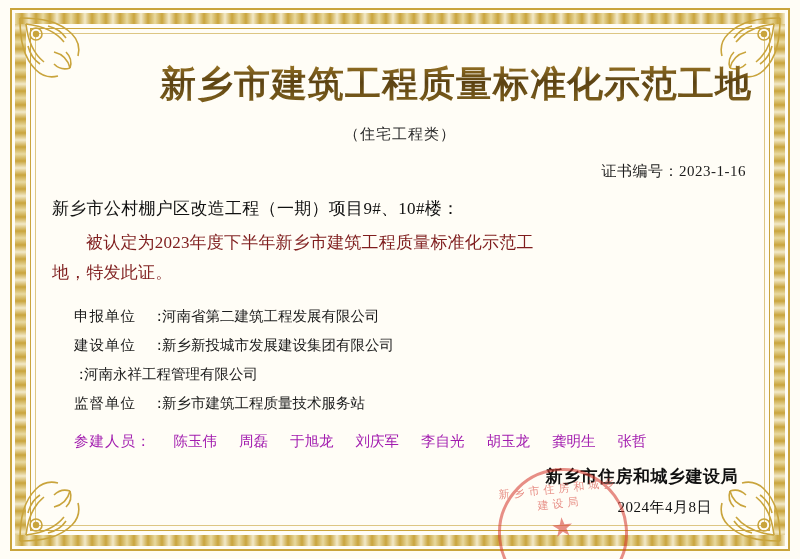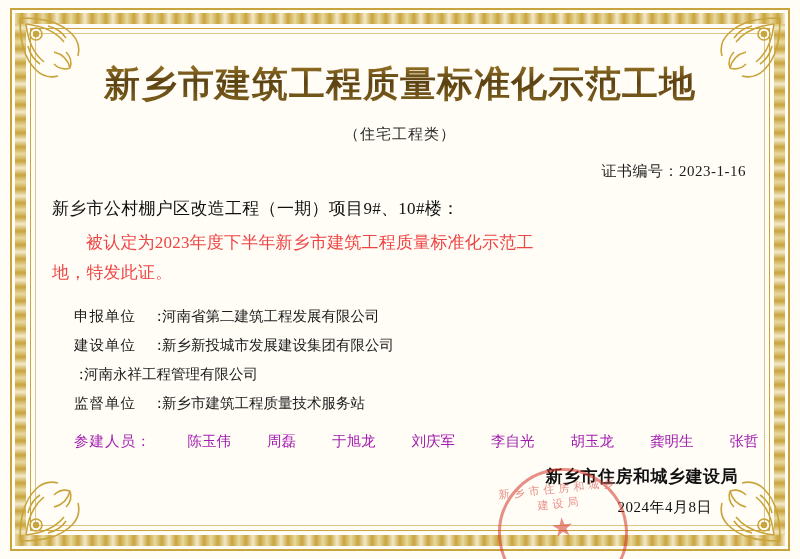--- a/index.html
+++ b/index.html
@@ -69,21 +69,21 @@
   
   .content {
     position: absolute;
     left: 48px;
     right: 48px;
     top: 46px;
     bottom: 42px;
   }
 
   .title {
-    text-align: center;
+    text-align: right;
     font-size: 36px;
     font-weight: bold;
     letter-spacing: 1px;
     margin-top: 14px;
     color: #3b2b12;
     background: linear-gradient(180deg, #a8812a 0%, #5a4112 45%, #8a6a20 100%);
     -webkit-background-clip: text;
     background-clip: text;
     -webkit-text-fill-color: transparent;
     font-family: "Liberation Serif", "DejaVu Serif", serif;
@@ -107,21 +107,21 @@
   .recipient {
     font-size: 17px;
     color: #111;
     margin-top: 16px;
     padding-left: 4px;
     font-weight: 500;
     letter-spacing: 0.3px;
   }
   .body-text {
     font-size: 17px;
-    color: #ef4444;
+    color: #7f1d1d;
     line-height: 1.75;
     margin-top: 8px;
     padding-left: 4px;
     font-weight: 500;
     letter-spacing: 0.2px;
   }
   .body-text .indent { display: inline-block; width: 34px; }
 
   .units {
     margin-top: 14px;
@@ -146,21 +146,21 @@
   .members {
     margin-top: 14px;
     padding-left: 26px;
     display: flex;
     align-items: baseline;
     font-size: 14.5px;
     color: #a21caf;
   }
   .members-label { flex: none; letter-spacing: 1px; }
   .members-list { display: flex; }
-  .member { margin-left: 36px; white-space: nowrap; }
+  .member { margin-left: 22px; white-space: nowrap; }
 
   .issuer-block {
     margin-top: 14px;
     text-align: right;
     padding-right: 14px;
   }
   .issuer {
     font-size: 17px;
     font-weight: bold;
     color: #111;

